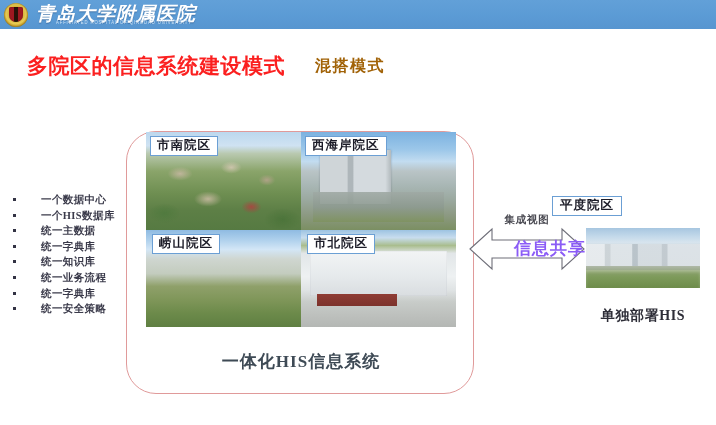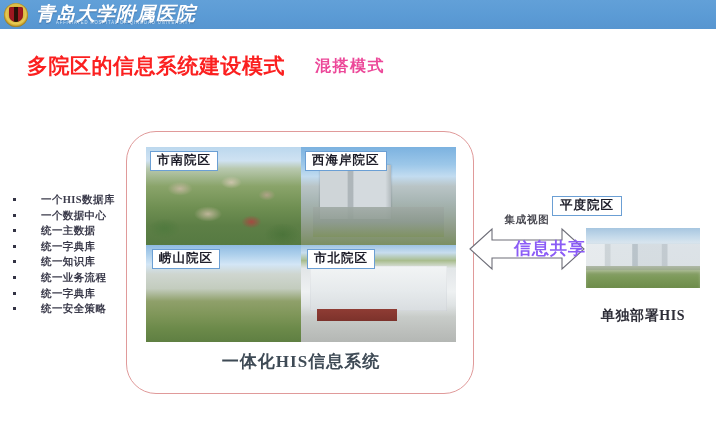--- a/index.html
+++ b/index.html
@@ -75,21 +75,21 @@
     color: #fb2020;
     letter-spacing: 0.5px;
     white-space: nowrap;
     font-family: "Liberation Sans", "DejaVu Sans", sans-serif;
   }
   .slide-subtitle {
     position: absolute;
     left: 315px; top: 56px;
     font-size: 16px;
     font-weight: bold;
-    color: #ec4899;
+    color: #a16207;
     letter-spacing: 1.5px;
     white-space: nowrap;
     font-family: "Liberation Serif", "DejaVu Serif", serif;
   }
 
   
   .bullet-list {
     position: absolute;
     left: 12px; top: 192px;
     width: 120px;
@@ -123,21 +123,21 @@
     height: 263px;
     border: 1.3px solid #e09a9a;
     border-radius: 30px;
     background: #ffffff;
     box-sizing: border-box;
   }
 
   
   .collage {
     position: absolute;
-    left: 146px; top: 147px;
+    left: 146px; top: 132px;
     width: 310px;
     height: 195px;
     display: grid;
     grid-template-columns: 1fr 1fr;
     grid-template-rows: 1fr 1fr;
     overflow: hidden;
   }
   .photo {
     position: relative;
     overflow: hidden;
@@ -368,22 +368,22 @@
 <div class="header-band">
   <div class="logo-emblem"></div>
   <div class="logo-cn">青岛大学附属医院</div>
   <div class="logo-en">AFFILIATED HOSPITAL OF QINGDAO UNIVERSITY</div>
 </div>
 
 <div class="slide-title">多院区的信息系统建设模式</div>
 <div class="slide-subtitle">混搭模式</div>
 
 <ul class="bullet-list">
+  <li>一个数据中心</li>
   <li>一个HIS数据库</li>
-  <li>一个数据中心</li>
   <li>统一主数据</li>
   <li>统一字典库</li>
   <li>统一知识库</li>
   <li>统一业务流程</li>
   <li>统一字典库</li>
   <li>统一安全策略</li>
 </ul>
 
 <div class="hub-frame"></div>
 

